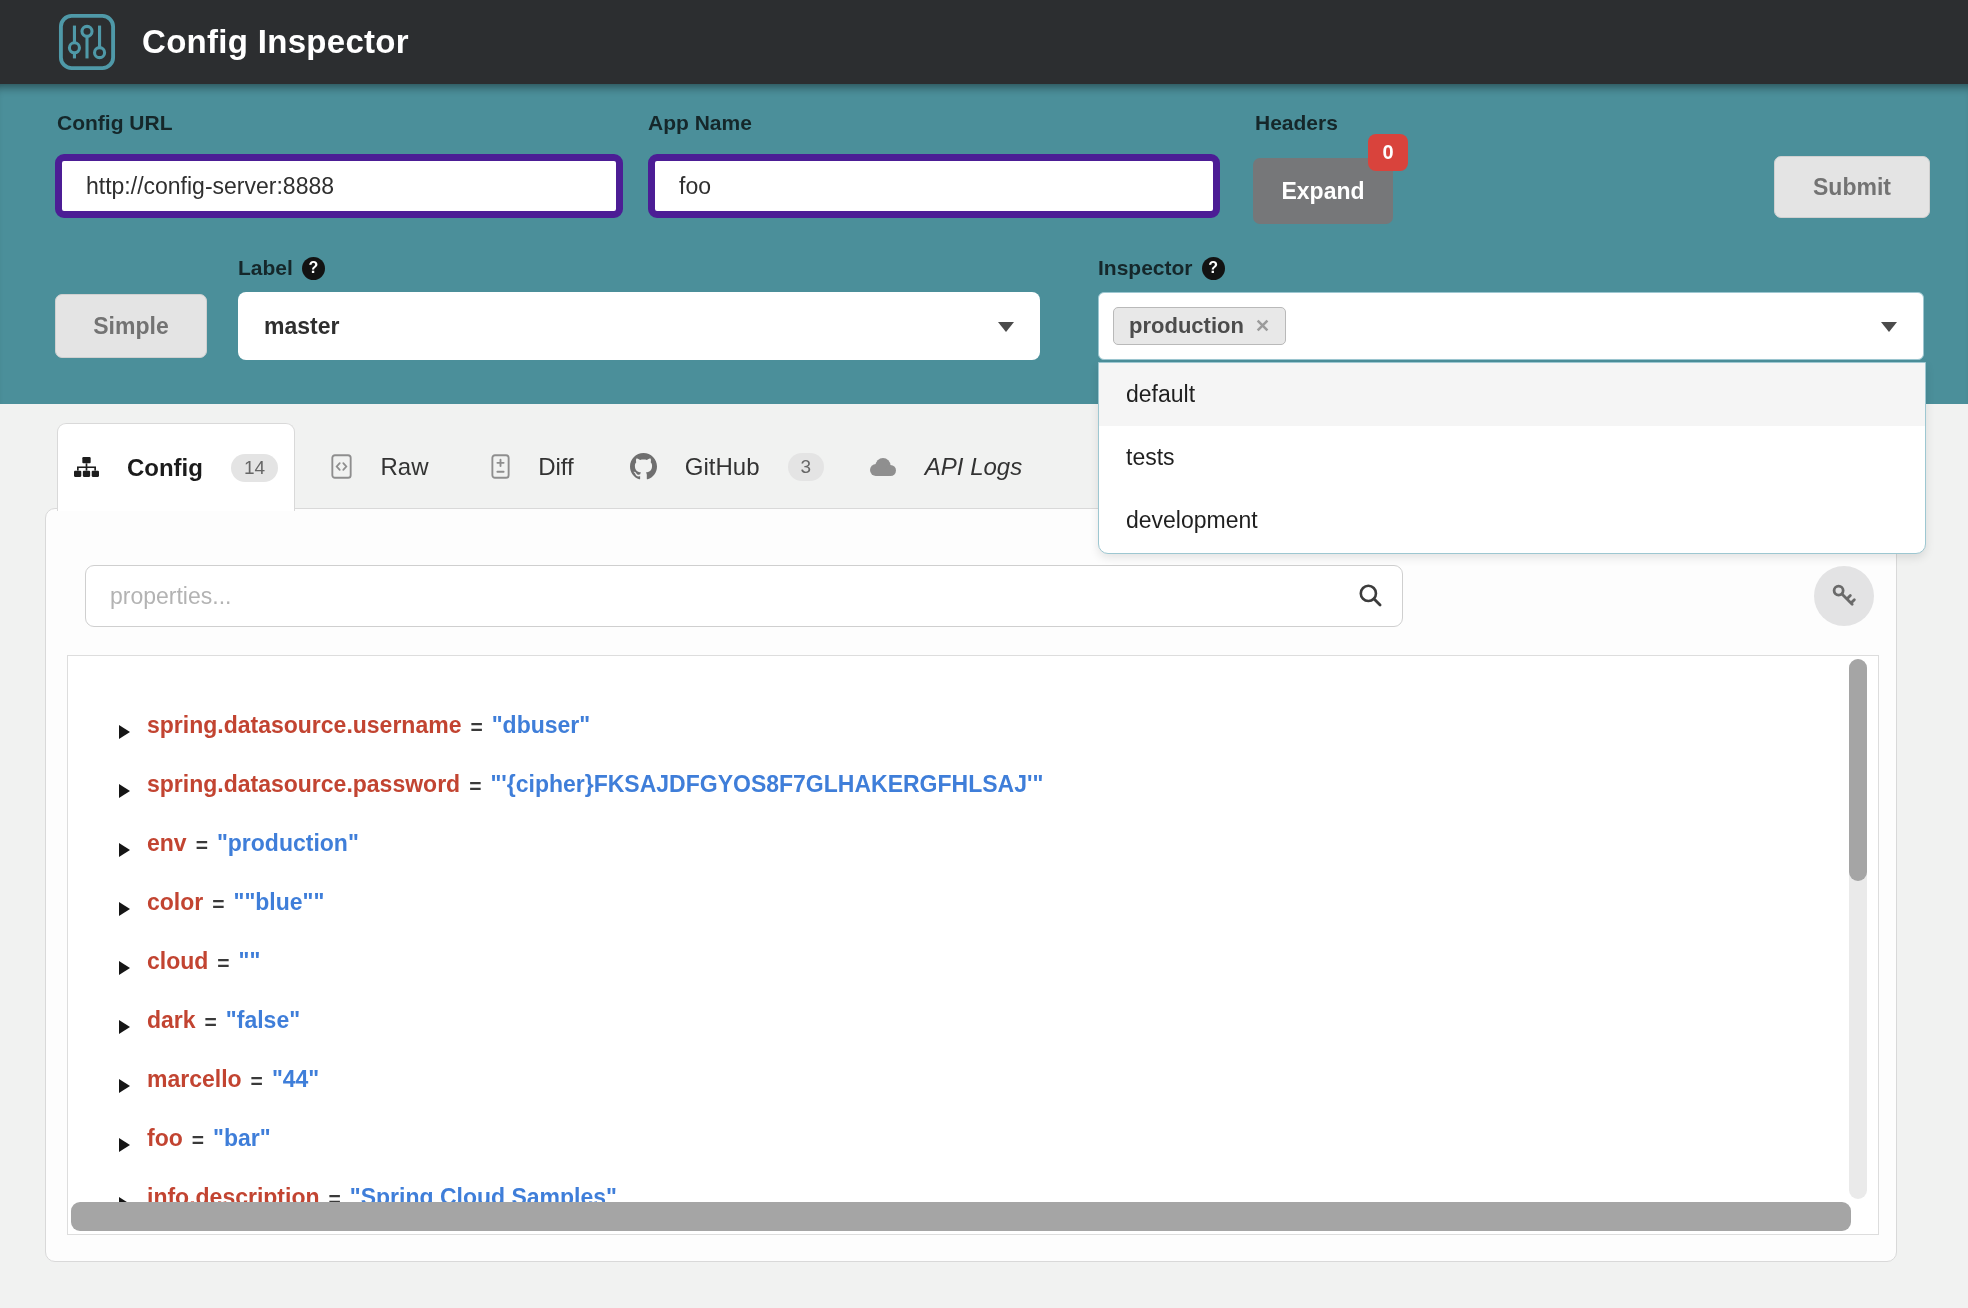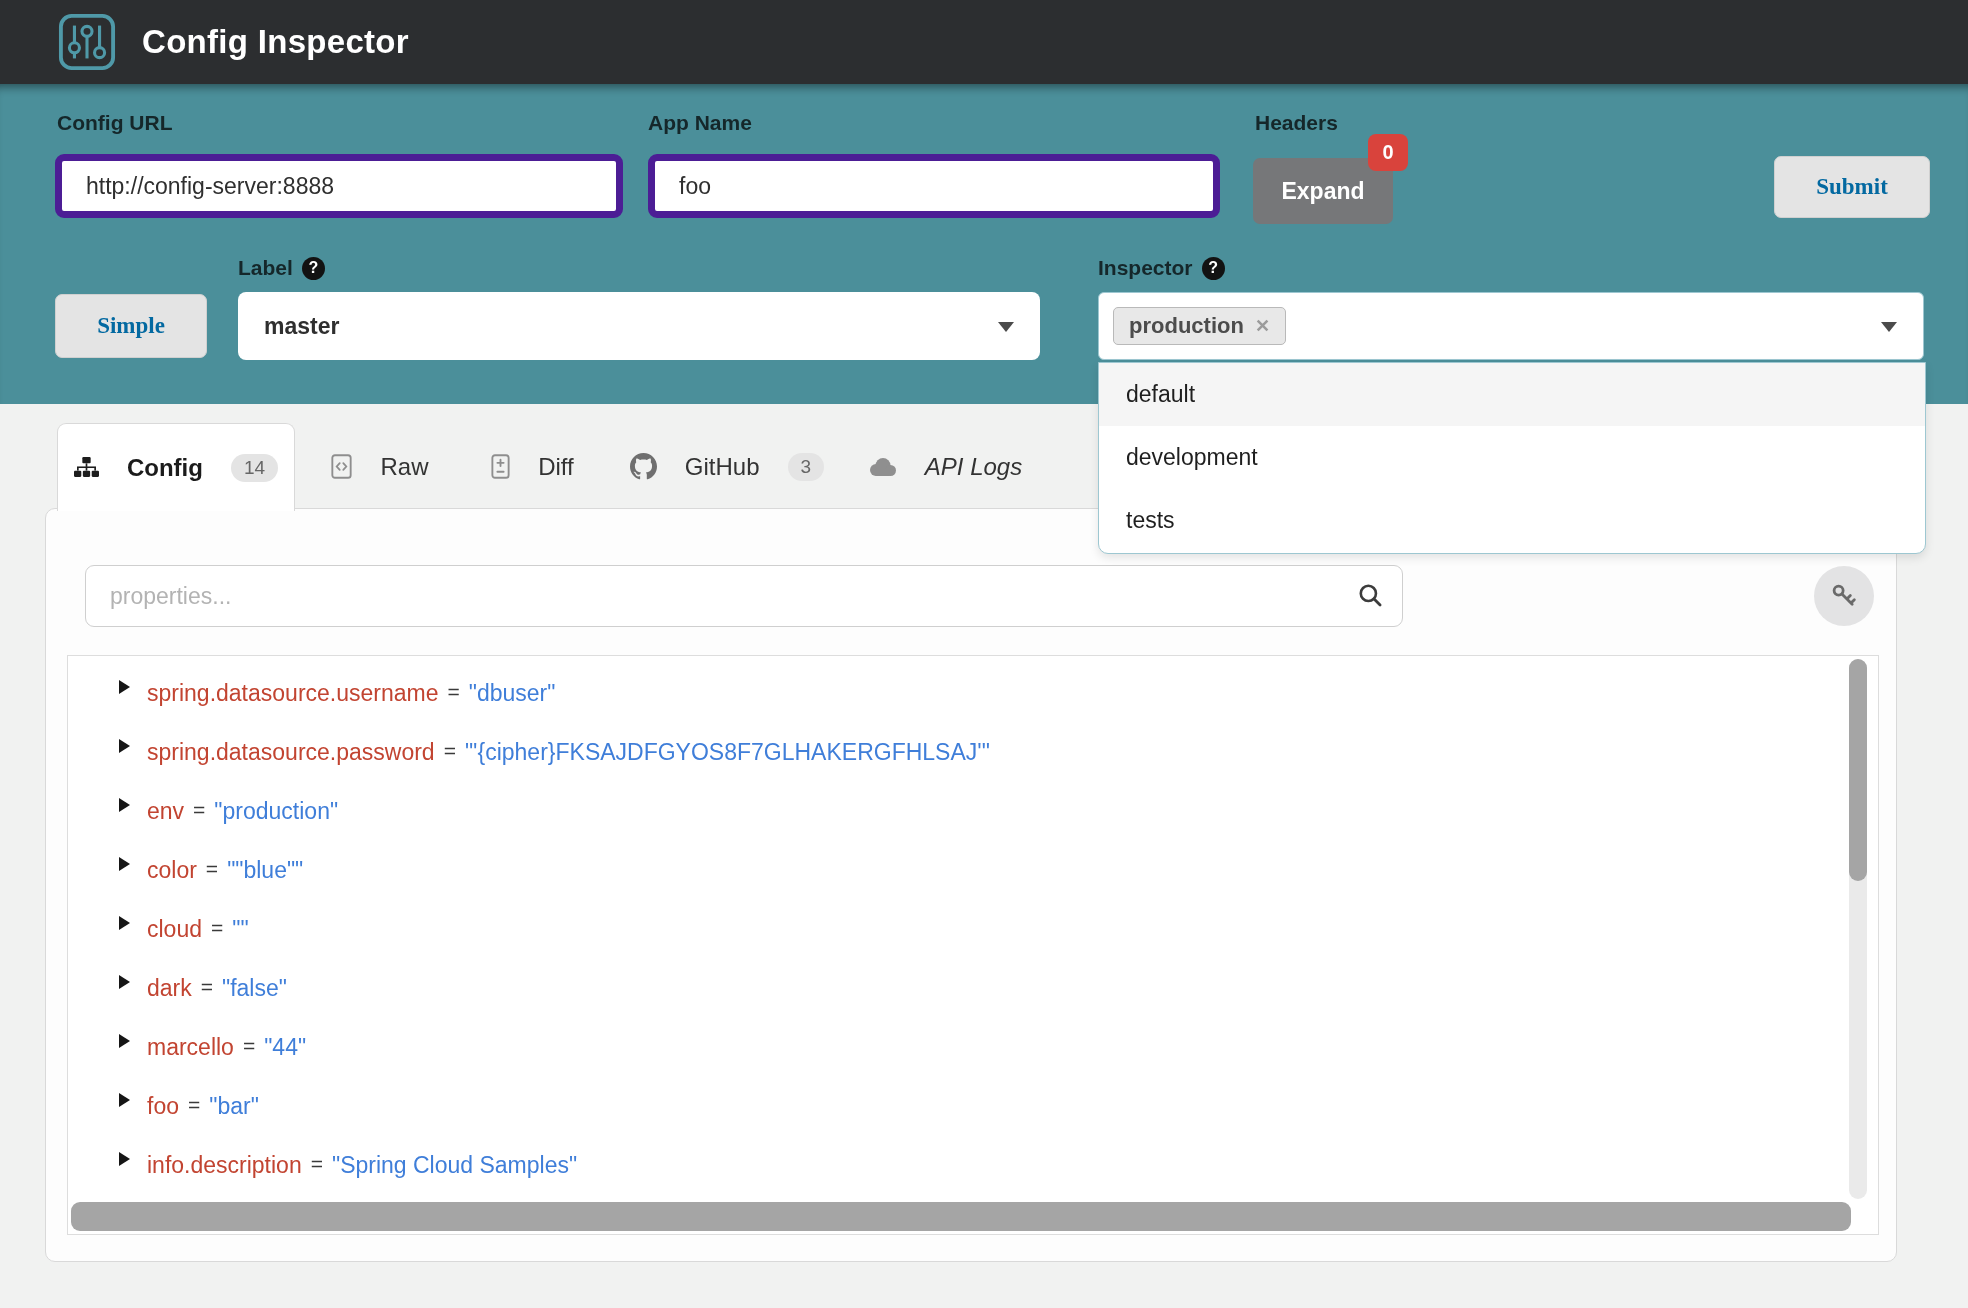--- a/index.html
+++ b/index.html
@@ -16,22 +16,22 @@
   
   .form-section{position:absolute;top:84px;left:0;width:1968px;height:320px;background:#4b8f9a;
     box-shadow:inset 0 10px 10px -7px rgba(0,0,0,.45);z-index:20;}
   .f-label{position:absolute;font-size:21px;font-weight:700;color:#15272a;display:flex;align-items:center;}
   .help{width:23px;height:23px;border-radius:50%;background:#121212;color:#fff;font-size:16px;
     font-weight:700;display:inline-flex;align-items:center;justify-content:center;margin-left:9px;}
   .txt-input{position:absolute;height:64px;background:#fff;border:7px solid #4c1d95;border-radius:9px;
     font-size:23px;color:#2f2f2f;padding:0 24px;box-sizing:border-box;font-family:"Liberation Sans",sans-serif;outline:none;}
   .btn-gray{position:absolute;background:#767779;color:#ffffff;border:none;border-radius:7px;
     font-size:23px;font-weight:600;font-family:"Liberation Sans",sans-serif;cursor:pointer;}
-  .btn-light{position:absolute;background:#e4e4e4;color:#0369a1;border:1px solid #d0d0d0;border-radius:7px;
-    font-size:23px;font-weight:600;font-family:Liberation Serif, serif;cursor:pointer;}
+  .btn-light{position:absolute;background:#e4e4e4;color:#737373;border:1px solid #d0d0d0;border-radius:7px;
+    font-size:23px;font-weight:600;font-family:Liberation Sans, sans-serif;cursor:pointer;}
   .badge-red{position:absolute;min-width:40px;height:37px;background:#d9433c;border-radius:8px;color:#fff;
     font-size:20px;font-weight:700;display:flex;align-items:center;justify-content:center;z-index:30;box-sizing:border-box;}
   .fake-select{position:absolute;background:#fff;border-radius:8px;display:flex;align-items:center;
     padding:0 26px;box-sizing:border-box;cursor:pointer;}
   .fake-select .sel-text{font-size:23px;color:#2f2f2f;}
   .caret{position:absolute;right:26px;top:50%;margin-top:-4px;width:0;height:0;
     border-left:8px solid transparent;border-right:8px solid transparent;border-top:10px solid #4b4b4b;}
   .multi-select{position:absolute;background:#fff;border:1px solid #9dc7d1;border-radius:6px;
     display:flex;align-items:center;padding:0 14px;box-sizing:border-box;cursor:pointer;}
   .tag-pill{background:#e8e8e8;border:1px solid #b9b9b9;border-radius:5px;padding:5px 15px;
@@ -54,21 +54,21 @@
   .search-wrap{position:absolute;left:39px;top:56px;width:1318px;height:62px;}
   .search-input{width:100%;height:100%;box-sizing:border-box;background:#fff;border:1px solid #cfcfcf;
     border-radius:9px;font-size:23px;padding:0 62px 0 24px;color:#444;font-family:"Liberation Sans",sans-serif;outline:none;}
   .search-input::placeholder{color:#b3b3b3;}
   .search-ico{position:absolute;right:20px;top:17px;}
   .key-btn{position:absolute;left:1768px;top:57px;width:60px;height:60px;border-radius:50%;
     background:#e3e3e4;border:none;display:flex;align-items:center;justify-content:center;cursor:pointer;}
   .prop-list{position:absolute;left:21px;top:146px;width:1812px;height:580px;background:#fff;
     border:1px solid #dddddd;box-sizing:border-box;overflow:hidden;}
   .prop-rows{padding-top:24px;}
-  .prop-row{height:59px;display:flex;align-items:flex-start;padding-left:51px;}
+  .prop-row{height:59px;display:flex;align-items:flex-end;padding-left:51px;font-weight:bold;}
   .tri{width:0;height:0;border-left:11px solid #161616;border-top:7px solid transparent;
     border-bottom:7px solid transparent;margin-right:17px;flex:none;}
   .pkey{color:#c24431;font-size:23px;white-space:pre;}
   .peq{color:#3a3a3a;font-size:21px;margin:0 9px;}
   .pval{color:#3f7ed9;font-size:23px;white-space:pre;}
   .vtrack{position:absolute;right:11px;top:3px;width:18px;height:540px;background:#eaeaea;border-radius:9px;}
   .vthumb{position:absolute;right:11px;top:3px;width:18px;height:222px;background:#a5a5a5;border-radius:9px;}
   .hthumb{position:absolute;left:3px;bottom:3px;height:29px;width:1780px;background:#a5a5a5;border-radius:9px;}
 </style>
 </head>
@@ -127,22 +127,22 @@
   <div class="multi-select" style="left:1098px;top:208px;width:826px;height:68px;">
     <span class="tag-pill">
       <span>production</span>
       <span class="tag-x">✕</span>
     </span>
     <span class="caret"></span>
   </div>
 
   <div class="dropdown">
     <div class="dd-option first">default</div>
+    <div class="dd-option">tests</div>
     <div class="dd-option">development</div>
-    <div class="dd-option">tests</div>
   </div>
 </div>
 
 <div class="tabs">
 
   <div class="tab active" style="left:0;width:236px;">
     <span style="display:inline-flex;">
       <svg width="25" height="21" viewBox="0 0 24 20" fill="#1d1d1d">
         <rect x="8" y="0" width="8" height="6" rx="1"></rect>
         <rect x="0" y="13" width="7" height="6" rx="1"></rect>

